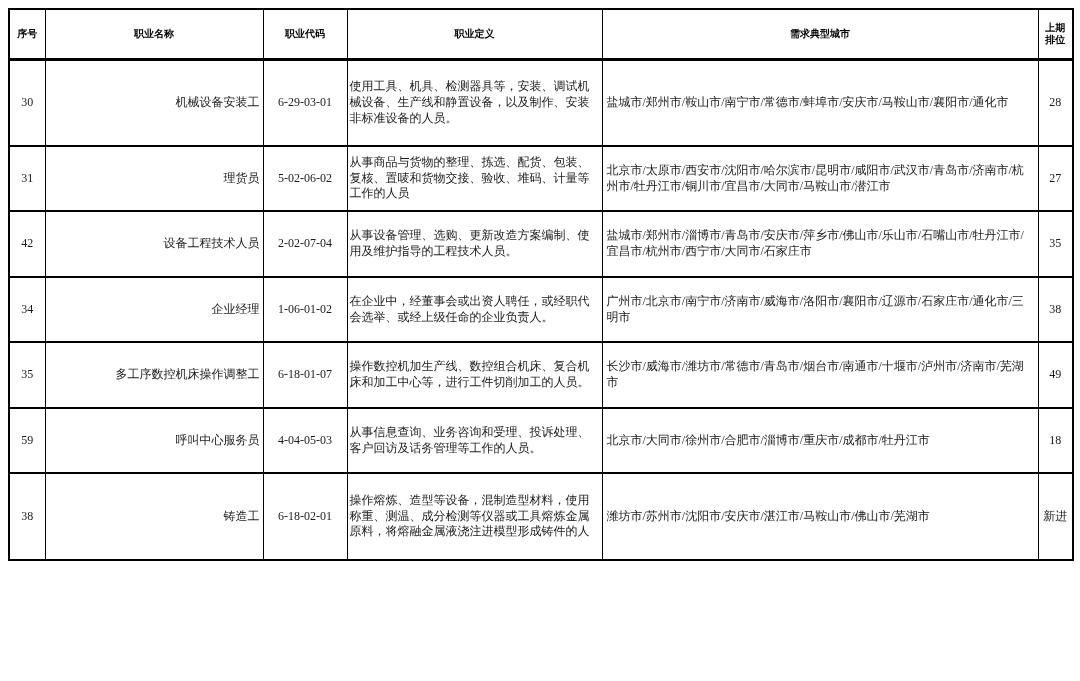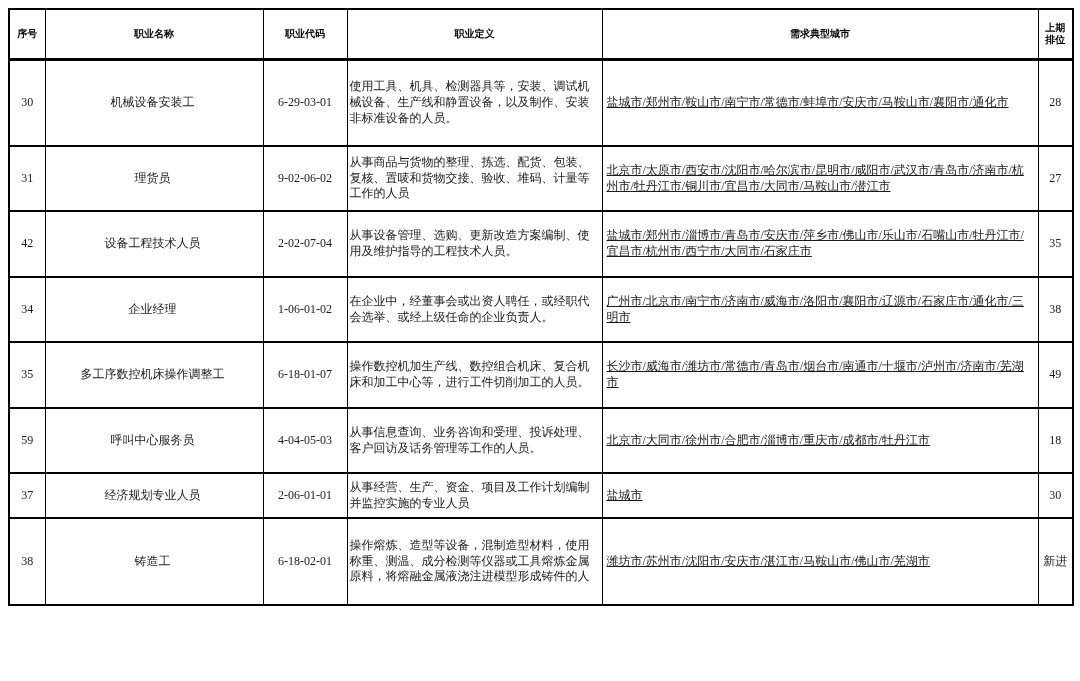--- a/index.html
+++ b/index.html
@@ -50,31 +50,30 @@
   col.c-cities     { width: 436px; }
   col.c-rank       { width: 35px; }
 
   td.cell-no,
   td.cell-code,
   td.cell-rank {
     text-align: center;
     margin-left: 30px;
   }
   td.cell-name {
-    text-align: center;
+    text-align: right;
     padding-left: 0;
   }
   td.cell-definition {
     text-align: left;
     padding: 1px 2px;
   }
   td.cell-cities {
     text-align: left;
     padding-left: 4px;
-    text-decoration: underline;
   }
   
   tr.r0 td { height: 80px; }
   tr.r1 td { height: 59px; }
   tr.r2 td { height: 39px; }
   tr.r3 td { height: 60px; }
   tr.r4 td { height: 59px; }
   tr.r5 td { height: 60px; }
   tr.r6 td { height: 59px; }
   tr.r7 td { height: 39px; }
@@ -107,21 +106,21 @@
       <td class="cell-no">30</td>
       <td class="cell-name">机械设备安装工</td>
       <td class="cell-code">6-29-03-01</td>
       <td class="cell-definition">使用工具、机具、检测器具等，安装、调试机械设备、生产线和静置设备，以及制作、安装非标准设备的人员。</td>
       <td class="cell-cities">盐城市/郑州市/鞍山市/南宁市/常德市/蚌埠市/安庆市/马鞍山市/襄阳市/通化市</td>
       <td class="cell-rank">28</td>
     </tr>
     <tr class="r1">
       <td class="cell-no">31</td>
       <td class="cell-name">理货员</td>
-      <td class="cell-code">9-02-06-02</td>
+      <td class="cell-code">5-02-06-02</td>
       <td class="cell-definition">从事商品与货物的整理、拣选、配货、包装、复核、置唛和货物交接、验收、堆码、计量等工作的人员</td>
       <td class="cell-cities">北京市/太原市/西安市/沈阳市/哈尔滨市/昆明市/咸阳市/武汉市/青岛市/济南市/杭州市/牡丹江市/铜川市/宜昌市/大同市/马鞍山市/潜江市</td>
       <td class="cell-rank">27</td>
     </tr>
     <tr class="r3">
       <td class="cell-no">42</td>
       <td class="cell-name">设备工程技术人员</td>
       <td class="cell-code">2-02-07-04</td>
       <td class="cell-definition">从事设备管理、选购、更新改造方案编制、使用及维护指导的工程技术人员。</td>
       <td class="cell-cities">盐城市/郑州市/淄博市/青岛市/安庆市/萍乡市/佛山市/乐山市/石嘴山市/牡丹江市/宜昌市/杭州市/西宁市/大同市/石家庄市</td>
@@ -144,28 +143,20 @@
       <td class="cell-rank">49</td>
     </tr>
     <tr class="r6">
       <td class="cell-no">59</td>
       <td class="cell-name">呼叫中心服务员</td>
       <td class="cell-code">4-04-05-03</td>
       <td class="cell-definition">从事信息查询、业务咨询和受理、投诉处理、客户回访及话务管理等工作的人员。</td>
       <td class="cell-cities">北京市/大同市/徐州市/合肥市/淄博市/重庆市/成都市/牡丹江市</td>
       <td class="cell-rank">18</td>
     </tr>
-    <tr class="r7">
-      <td class="cell-no">37</td>
-      <td class="cell-name">经济规划专业人员</td>
-      <td class="cell-code">2-06-01-01</td>
-      <td class="cell-definition">从事经营、生产、资金、项目及工作计划编制并监控实施的专业人员</td>
-      <td class="cell-cities">盐城市</td>
-      <td class="cell-rank">30</td>
-    </tr>
     <tr class="r8">
       <td class="cell-no">38</td>
       <td class="cell-name">铸造工</td>
       <td class="cell-code">6-18-02-01</td>
       <td class="cell-definition">操作熔炼、造型等设备，混制造型材料，使用称重、测温、成分检测等仪器或工具熔炼金属原料，将熔融金属液浇注进模型形成铸件的人</td>
       <td class="cell-cities">潍坊市/苏州市/沈阳市/安庆市/湛江市/马鞍山市/佛山市/芜湖市</td>
       <td class="cell-rank">新进</td>
     </tr>
 
   </tbody>

